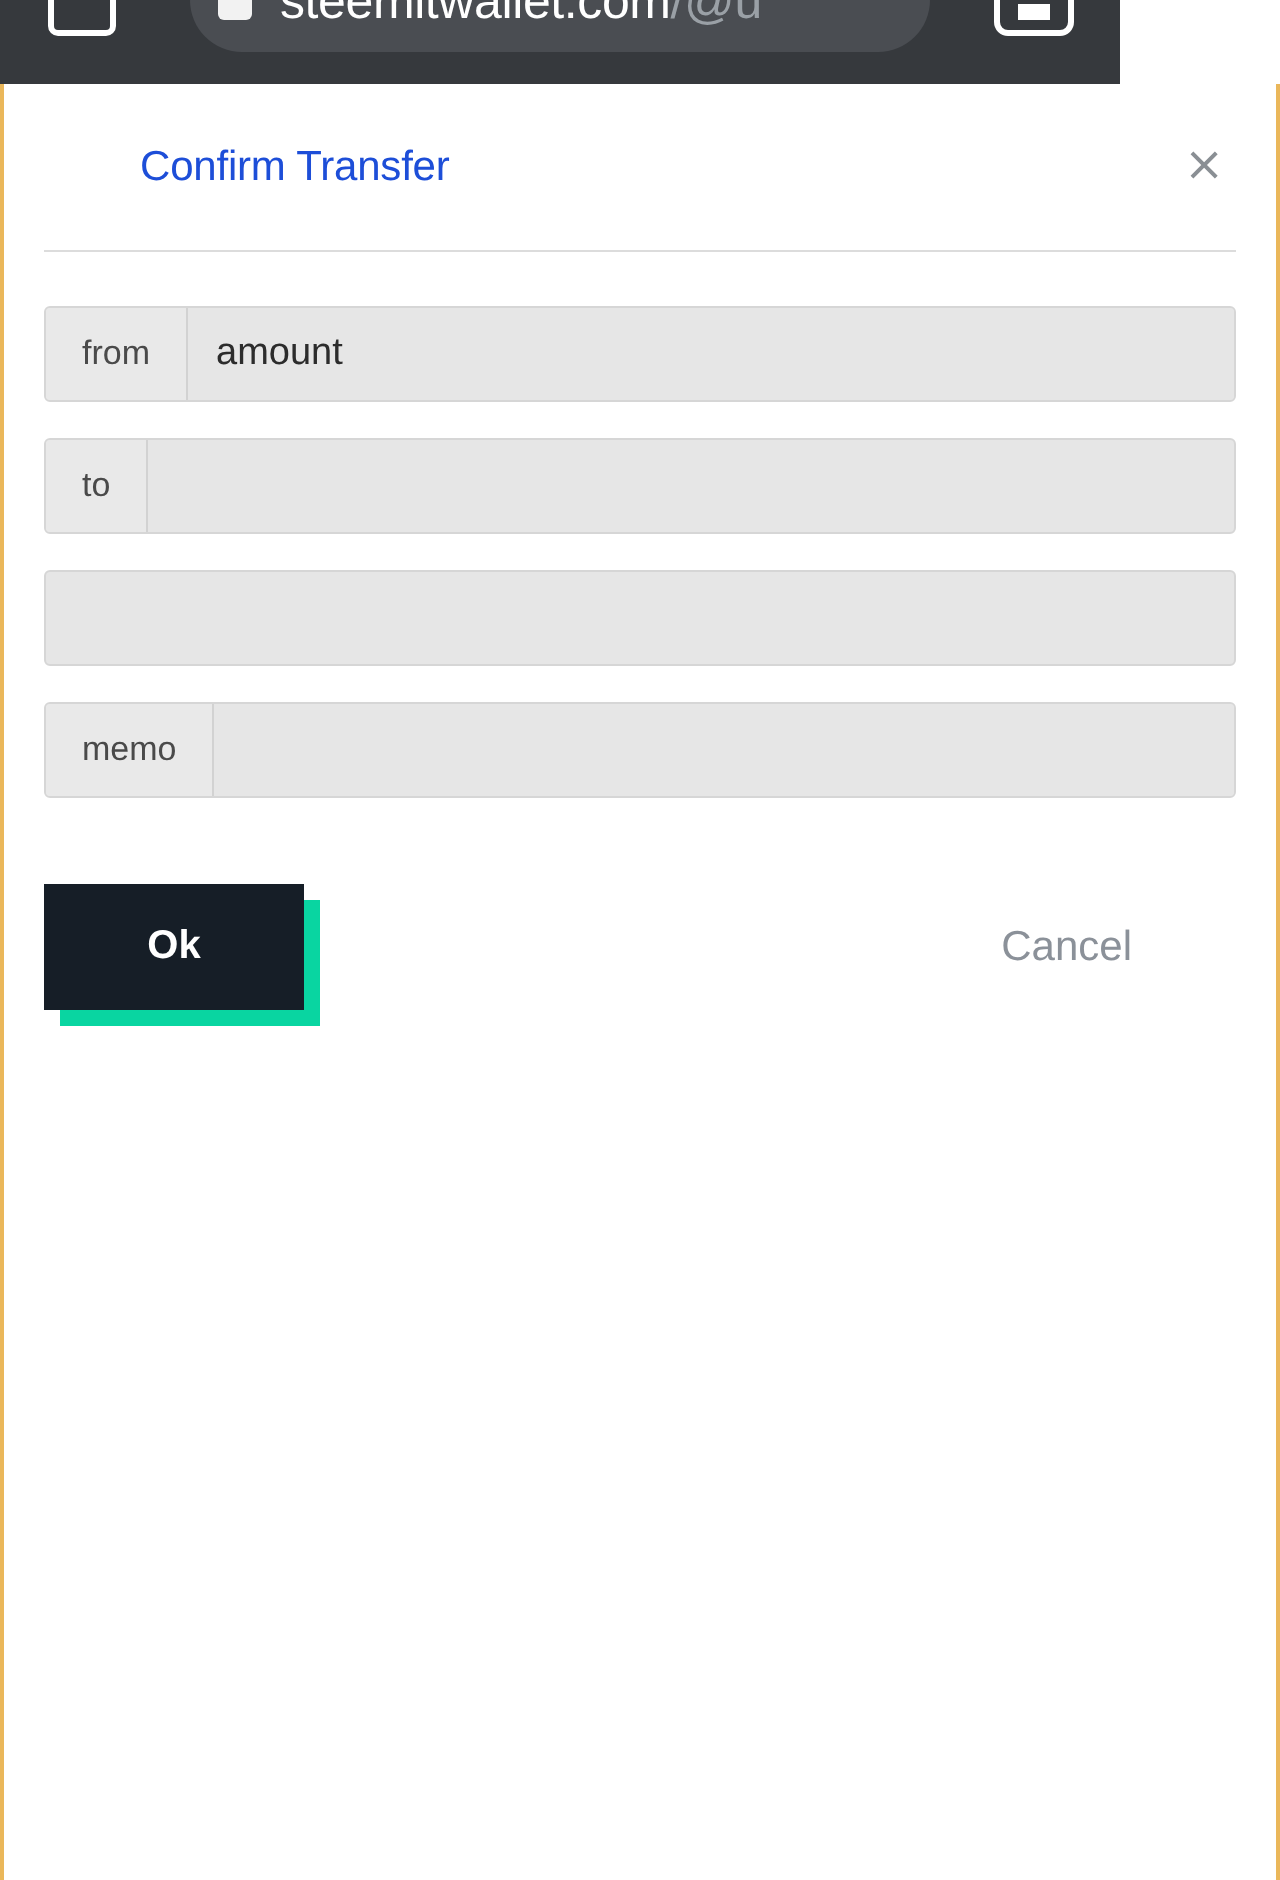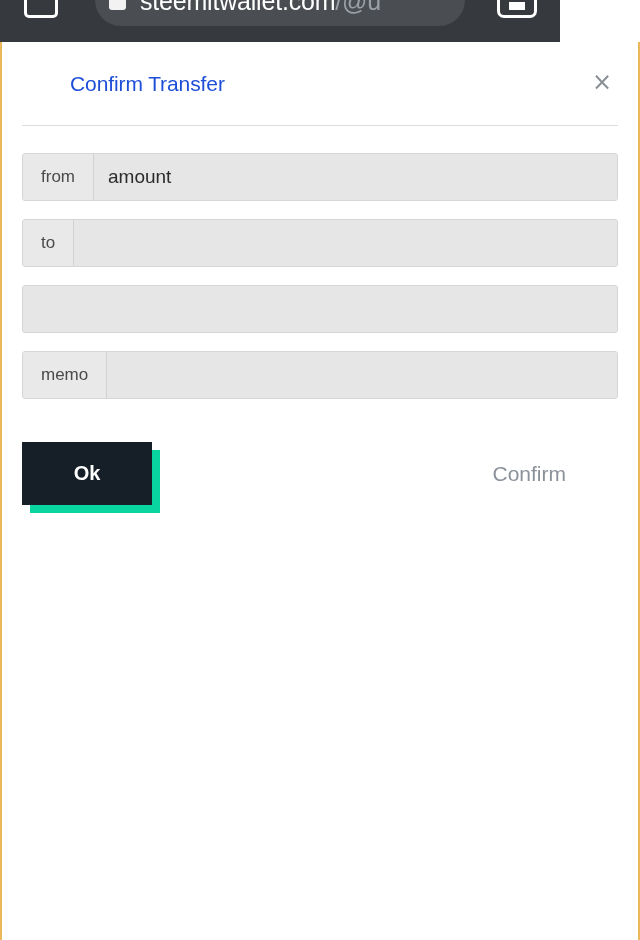--- a/index.html
+++ b/index.html
@@ -301,17 +301,17 @@
         <div class="field-value"></div>
       </div>
 
     </div>
 
     <div class="actions">
       <div class="ok-wrap">
         <div class="ok-shadow"></div>
         <button class="ok-button">Ok</button>
       </div>
-      <button class="cancel-link">Confirm</button>
+      <button class="cancel-link">Cancel</button>
     </div>
 
   </div>
 </div>
 
 </body></html>

